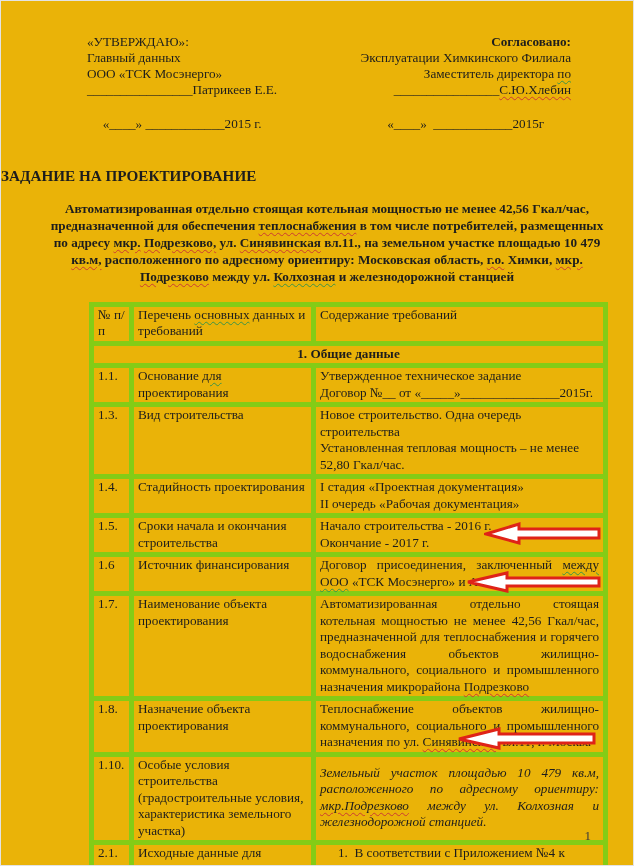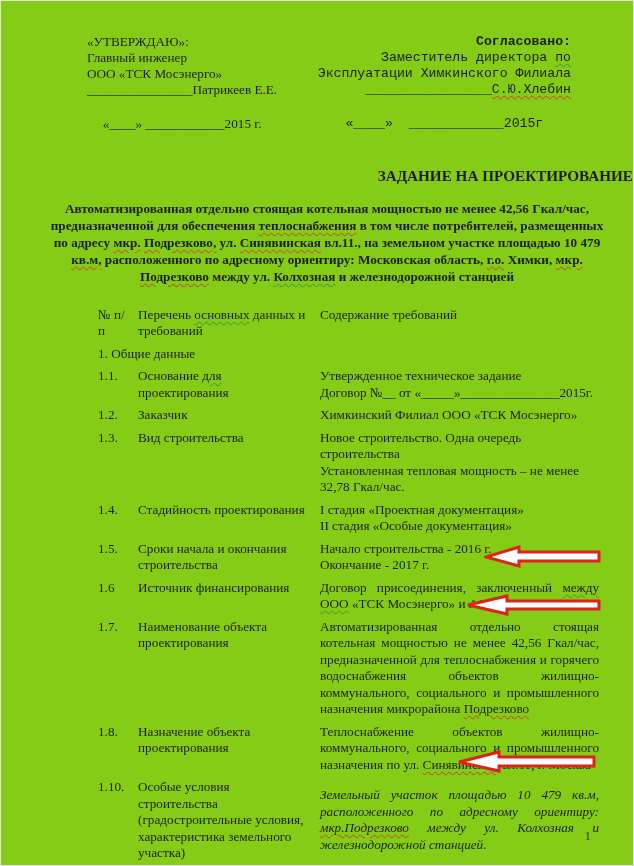--- a/index.html
+++ b/index.html
@@ -1,57 +1,57 @@
 <!DOCTYPE html>
 <html lang="ru"><head>
 <meta charset="utf-8">
 <style>
   html,body{margin:0;padding:0;background:#ffffff;}
   .page{
     position:relative;
     width:634px;height:866px;
     box-sizing:border-box;
-    background:#84cc16;
+    background:#eab308;
     border:1px solid #e3e3e3;
     font-family:"Liberation Serif","DejaVu Serif",serif;
     color:#1d1d1d;
     font-size:13.2px;
     line-height:16.5px;
     overflow:hidden;
   }
   
   .approval{display:flex;justify-content:space-between;padding:33px 62px 0 86px;}
   .approval .block div{line-height:16px;}
-  .approval-right{text-align:right;font-family:Liberation Mono, monospace;}
+  .approval-right{text-align:right;}
   .stamp-bold{font-weight:bold;}
   .date-line{margin-top:18px;text-align:center;}
   
   .doc-title{
-    font-weight:bold;text-align:right;
+    font-weight:bold;text-align:left;
     font-size:15.2px;margin:36px 0 15px 0;
   }
   .intro{
     font-weight:bold;text-align:center;
     margin:0 28px 17px 48px;
     line-height:17px;
   }
   
   table.req-table{
     border-collapse:collapse;
     margin-left:88px;
     width:514px;
     table-layout:fixed;
   }
   col.c1{width:40px;} col.c2{width:182px;} col.c3{width:292px;}
   .req-table td{
     border:5px solid #84cc16;
     padding:0 4px 1px 4px;
     vertical-align:top;
   }
-  .section-cell{font-weight:normal;margin-top:20px;}
+  .section-cell{font-weight:bold;text-align:center;margin-top:20px;}
   .content-cell{position:relative;}
   .para{margin:0;}
   .para.justify{text-align:justify;}
   .para.padtop{padding-top:8px;font-style:italic;}
   .para.list{padding-left:46px;text-indent:-28px;}
   
   .wavy-r{
     text-decoration:underline;
     text-decoration-style:wavy;
     text-decoration-color:#cc3b32;
@@ -75,29 +75,29 @@
   }
 </style>
 </head>
 <body>
 
 <div class="page">
 
   <div class="approval">
     <div class="block approval-left">
       <div>«УТВЕРЖДАЮ»:</div>
-      <div>Главный инженер</div>
+      <div>Главный данных</div>
       <div>ООО «ТСК Мосэнерго»</div>
       <div>________________Патрикеев Е.Е.</div>
       <div class="date-line">«____» ____________2015 г.</div>
     </div>
     <div class="block approval-right">
       <div class="stamp-bold">Согласовано:</div>
+      <div>Эксплуатации Химкинского Филиала</div>
       <div>Заместитель директора <span class="wavy-g">по</span></div>
-      <div>Эксплуатации Химкинского Филиала</div>
       <div>________________<span class="wavy-r">С.Ю.Хлебин</span></div>
       <div class="date-line">«____»&nbsp;&nbsp;____________2015г</div>
     </div>
   </div>
 
   <div class="doc-title">ЗАДАНИЕ НА ПРОЕКТИРОВАНИЕ</div>
 
   <div class="intro">Автоматизированная отдельно стоящая котельная мощностью не менее 42,56 Гкал/час, предназначенной для обеспечения <span class="wavy-r">теплоснабжения</span> в том числе потребителей, размещенных по адресу <span class="wavy-r">мкр.</span> <span class="wavy-r">Подрезково,</span> ул. <span class="wavy-r">Синявинская</span> вл.11., на земельном участке площадью 10&nbsp;479 <span class="wavy-r">кв.м,</span> расположенного по адресному ориентиру: Московская область, <span class="wavy-r">г.о.</span> Химки, <span class="wavy-r">мкр.</span> <span class="wavy-r">Подрезково</span> между ул. <span class="wavy-g">Колхозная</span> и железнодорожной станцией</div>
 
   <table class="req-table">
@@ -119,40 +119,33 @@
         </tr>
         <tr>
           <td>1.1.</td>
           <td>Основание <span class="wavy-g">для</span> проектирования</td>
           <td class="content-cell">
             <div class="para">Утвержденное техническое задание</div>
             <div class="para">Договор №__ от «_____»_______________2015г.</div>
           </td>
         </tr>
         <tr>
-          <td>1.2.</td>
-          <td>Заказчик</td>
-          <td class="content-cell">
-            <div class="para">Химкинский Филиал ООО «ТСК Мосэнерго»</div>
-          </td>
-        </tr>
-        <tr>
           <td>1.3.</td>
           <td>Вид строительства</td>
           <td class="content-cell">
             <div class="para">Новое строительство. Одна очередь строительства</div>
-            <div class="para">Установленная тепловая мощность – не менее 32,78 Гкал/час.</div>
+            <div class="para">Установленная тепловая мощность – не менее 52,80 Гкал/час.</div>
           </td>
         </tr>
         <tr>
           <td>1.4.</td>
           <td>Стадийность проектирования</td>
           <td class="content-cell">
             <div class="para">I стадия «Проектная документация»</div>
-            <div class="para">II стадия «Особые документация»</div>
+            <div class="para">II очередь «Рабочая документация»</div>
           </td>
         </tr>
         <tr>
           <td>1.5.</td>
           <td>Сроки начала и окончания строительства</td>
           <td class="content-cell">
             <div class="para">Начало строительства - 2016 г.</div>
             <div class="para">Окончание - 2017 г.</div>
             <span class="red-arrow" style="top: 4px; height: 23px; width: 117px; right: 2px;">
               <svg width="117" height="23" viewBox="0 0 117 23">

